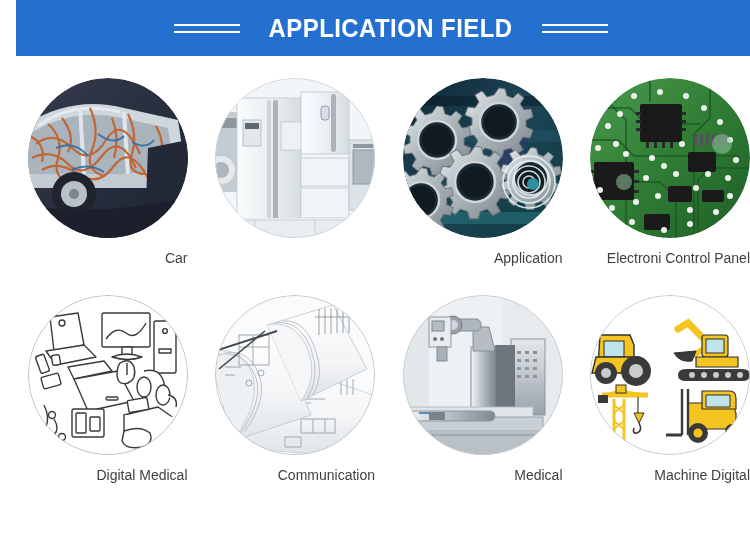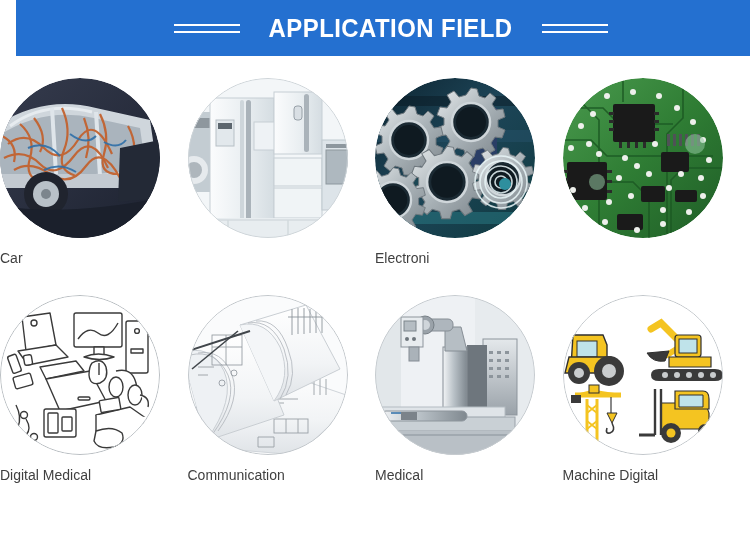--- a/index.html
+++ b/index.html
@@ -52,21 +52,21 @@
     width: 750px;
     padding-top: 22px;
     display: grid;
     grid-template-columns: repeat(4, 1fr);
     grid-template-rows: repeat(2, 217px);
     box-sizing: border-box;
   }
   .cell {
     display: flex;
     flex-direction: column;
-    align-items: flex-start;
+    align-items: flex-end;
   }
   .thumb {
     width: 160px;
     height: 160px;
     border-radius: 50%;
     overflow: hidden;
     position: relative;
     background: #ffffff;
   }
   .thumb svg { display: block; width: 160px; height: 160px; }
@@ -237,21 +237,21 @@
             <circle cx="126" cy="104" r="6"></circle>
               <circle cx="126" cy="104" r="11"></circle>
             <circle cx="126" cy="104" r="16"></circle>
               <circle cx="126" cy="104" r="21"></circle>
             <circle cx="126" cy="104" r="26"></circle>
           </g>
           <circle cx="130" cy="106" r="6" fill="#2e8f9e"></circle>
         </g>
       </svg>
     </div>
-    <div class="caption">Electroni</div>
+    <div class="caption">Application</div>
   </div>
 
   <div class="cell">
     <div class="thumb">
       <svg viewBox="0 0 160 160">
         <defs>
             <clipPath id="c4">
               <circle cx="80" cy="80" r="80"></circle>
             </clipPath>
           <linearGradient id="pcbg" x1="0" y1="0" x2="1" y2="1">
@@ -334,20 +334,21 @@
               <circle cx="100" cy="132" r="3"></circle>
               <circle cx="140" cy="118" r="3"></circle>
           </g>
           <g fill="#93c6a0" opacity="0.55">
             <circle cx="132" cy="66" r="10"></circle>
               <circle cx="34" cy="104" r="8"></circle>
           </g>
         </g>
       </svg>
     </div>
+    <div class="caption">Electroni Control Panel</div>
   </div>
 
   <div class="cell">
     <div class="thumb">
       <svg viewBox="0 0 160 160">
         <defs>
             <clipPath id="c5">
               <circle cx="80" cy="80" r="80"></circle>
             </clipPath>
           </defs>

